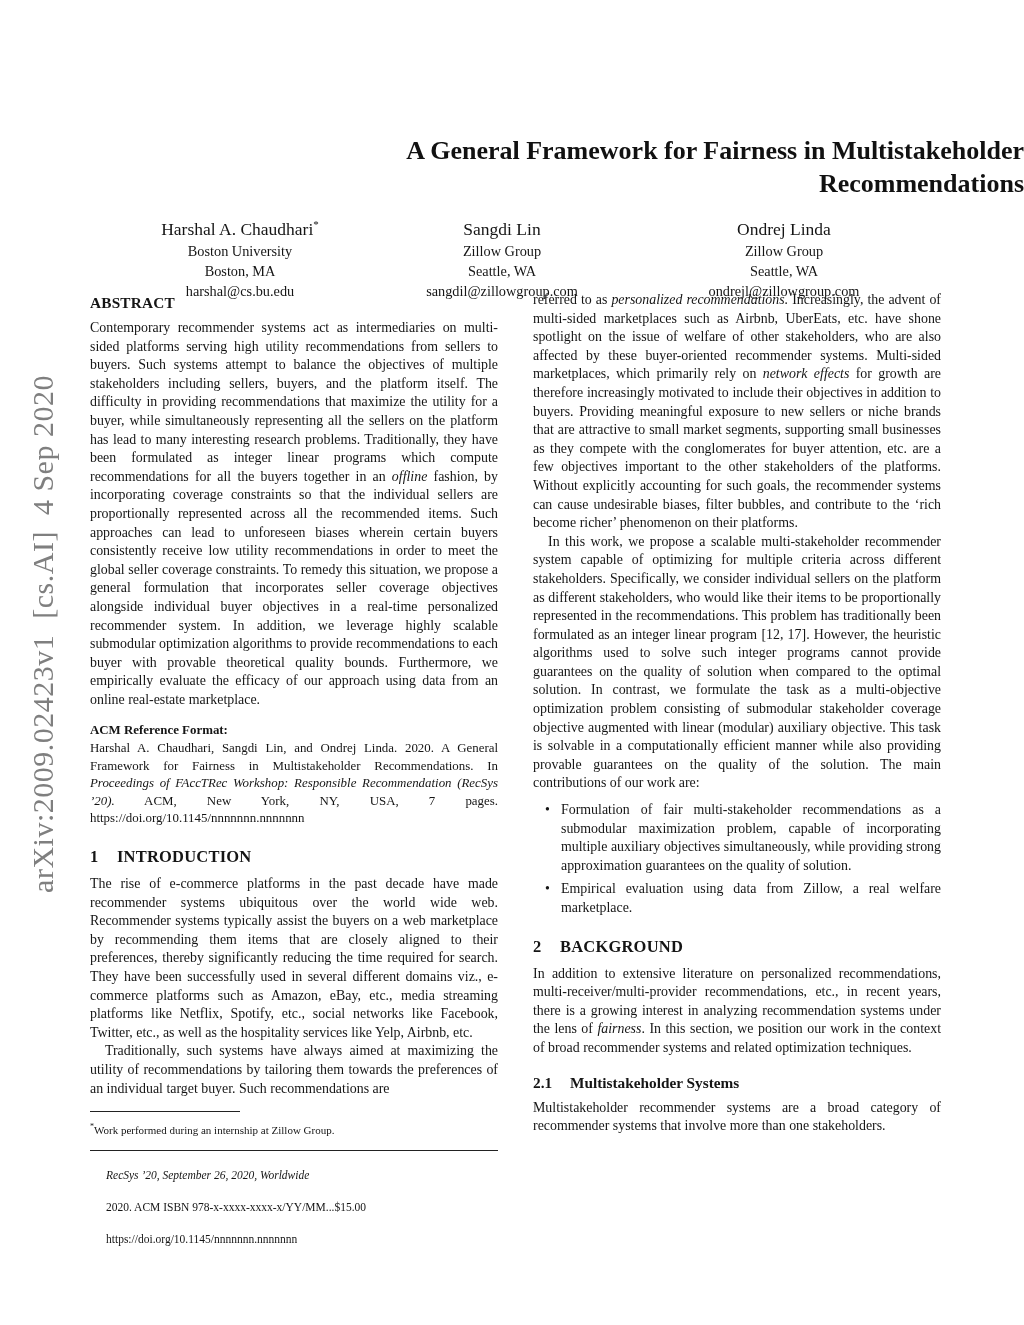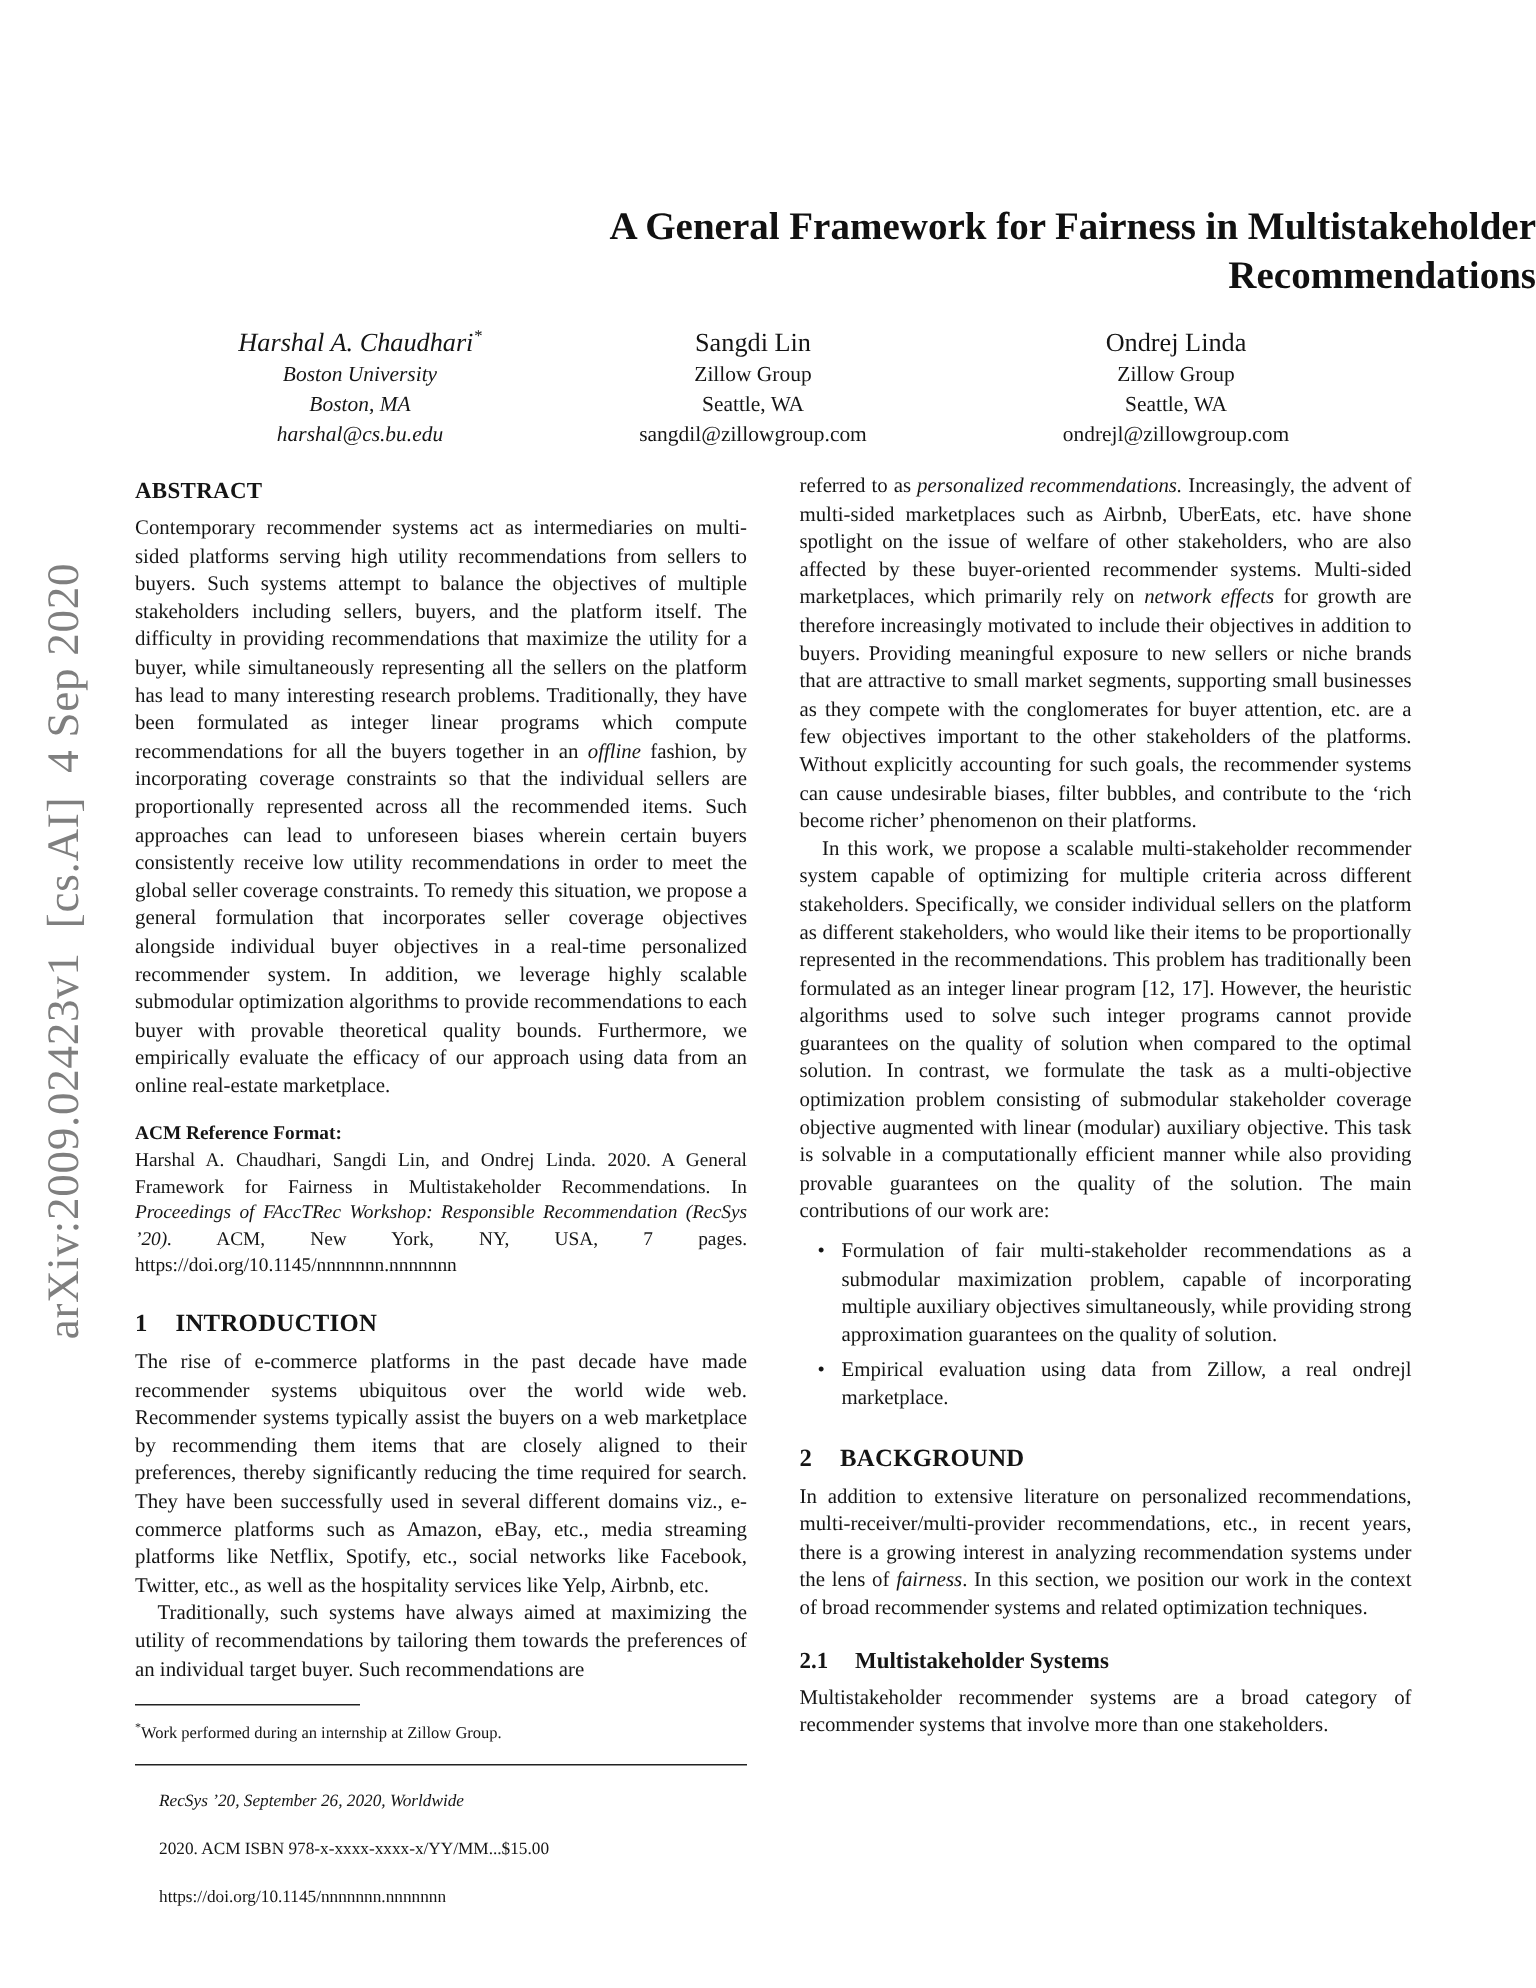--- a/index.html
+++ b/index.html
@@ -32,29 +32,29 @@
     text-align: right;
     font-size: 26px;
     line-height: 33px;
     font-weight: 700;
     color: #111;
   }
 
   
   .authors { position: absolute; top: 213px; left: 80px; width: 864px; display: flex; }
   .author-block { text-align: center; }
-  .author-1 { position: absolute; left: 10px;  width: 300px; font-style: italic; }
+  .author-1 { position: absolute; left: 10px;  width: 300px; }
   .author-2 { position: absolute; left: 272px; width: 300px; }
   .author-3 { position: absolute; left: 554px; width: 300px; }
   .author-name { font-size: 17.5px; line-height: 23px; }
   .author-name sup { font-size: 11px; }
   .author-line { font-size: 14.3px; line-height: 20px; }
 
   
-  .col { position: absolute; top: 316px; width: 408px; }
+  .col { position: absolute; top: 291px; width: 408px; }
   .col-left  { left: 90px; }
   .col-right { left: 533px; }
 
   p.body {
     margin: 0;
     font-size: 13.9px;
     line-height: 18.6px;
     text-align: justify;
     hyphens: auto;
     -webkit-hyphens: auto;
@@ -166,21 +166,21 @@
     <p class="body"><span>referred to as </span><i>personalized recommendations.</i><span> Increasingly, the advent of multi-sided marketplaces such as Airbnb, UberEats, etc. have shone spotlight on the issue of welfare of other stakeholders, who are also affected by these buyer-oriented recommender systems. Multi-sided marketplaces, which primarily rely on </span><i>network effects</i><span> for growth are therefore increasingly motivated to include their objectives in addition to buyers. Providing meaningful exposure to new sellers or niche brands that are attractive to small market segments, supporting small businesses as they compete with the conglomerates for buyer attention, etc. are a few objectives important to the other stakeholders of the platforms. Without explicitly accounting for such goals, the recommender systems can cause undesirable biases, filter bubbles, and contribute to the ‘rich become richer’ phenomenon on their platforms.</span></p>
     <p class="body indent">In this work, we propose a scalable multi-stakeholder recommender system capable of optimizing for multiple criteria across different stakeholders. Specifically, we consider individual sellers on the platform as different stakeholders, who would like their items to be proportionally represented in the recommendations. This problem has traditionally been formulated as an integer linear program [12, 17]. However, the heuristic algorithms used to solve such integer programs cannot provide guarantees on the quality of solution when compared to the optimal solution. In contrast, we formulate the task as a multi-objective optimization problem consisting of submodular stakeholder coverage objective augmented with linear (modular) auxiliary objective. This task is solvable in a computationally efficient manner while also providing provable guarantees on the quality of the solution. The main contributions of our work are:</p>
 
     <div class="bullet-list">
       <div class="bullet-item">
         <span class="bullet-marker">•</span>
         <p class="body bullet-text">Formulation of fair multi-stakeholder recommendations as a submodular maximization problem, capable of incorporating multiple auxiliary objectives simultaneously, while providing strong approximation guarantees on the quality of solution.</p>
       </div>
       <div class="bullet-item">
         <span class="bullet-marker">•</span>
-        <p class="body bullet-text">Empirical evaluation using data from Zillow, a real ondrejl marketplace.</p>
+        <p class="body bullet-text">Empirical evaluation using data from Zillow, a real welfare marketplace.</p>
       </div>
     </div>
 
     <h2 class="sec-heading"><span class="secnum">2</span><span>BACKGROUND</span></h2>
     <p class="body"><span>In addition to extensive literature on personalized recommendations, multi-receiver/multi-provider recommendations, etc., in recent years, there is a growing interest in analyzing recommendation systems under the lens of </span><i>fairness</i><span>. In this section, we position our work in the context of broad recommender systems and related optimization techniques.</span></p>
 
     <h3 class="subsec-heading"><span class="secnum">2.1</span><span>Multistakeholder Systems</span></h3>
     <p class="body">Multistakeholder recommender systems are a broad category of recommender systems that involve more than one stakeholders.</p>
   </div>
 

